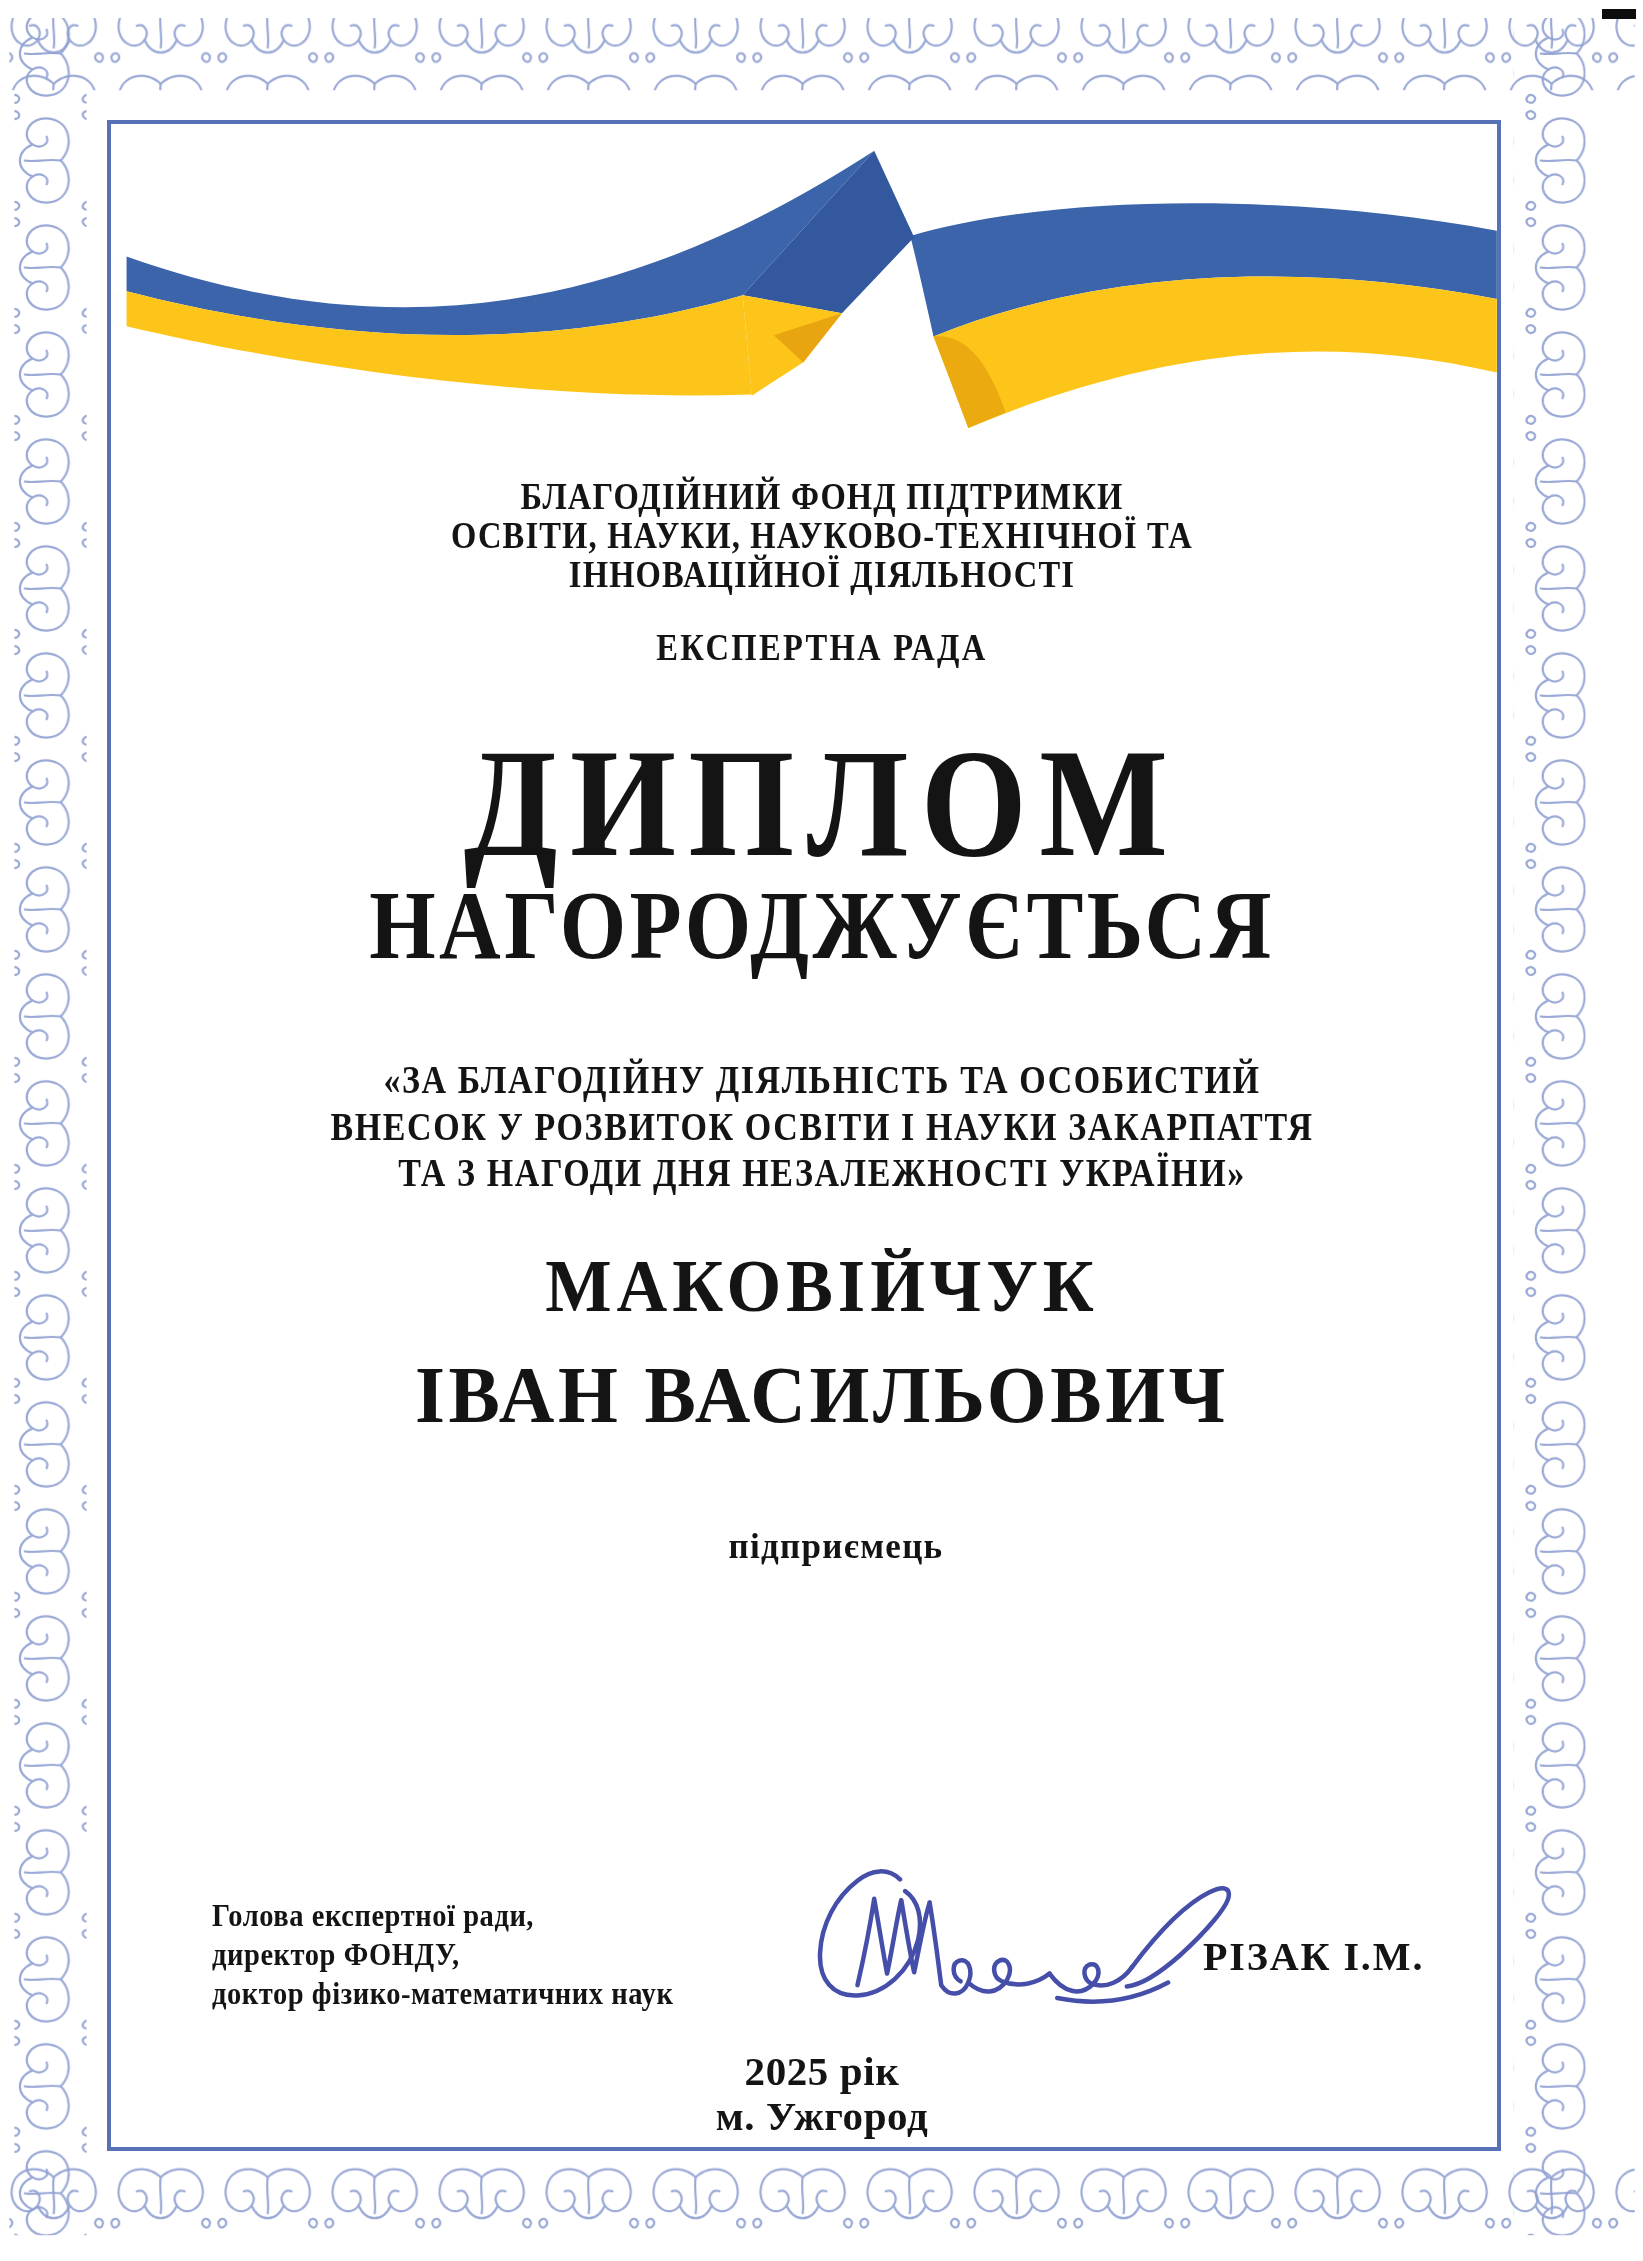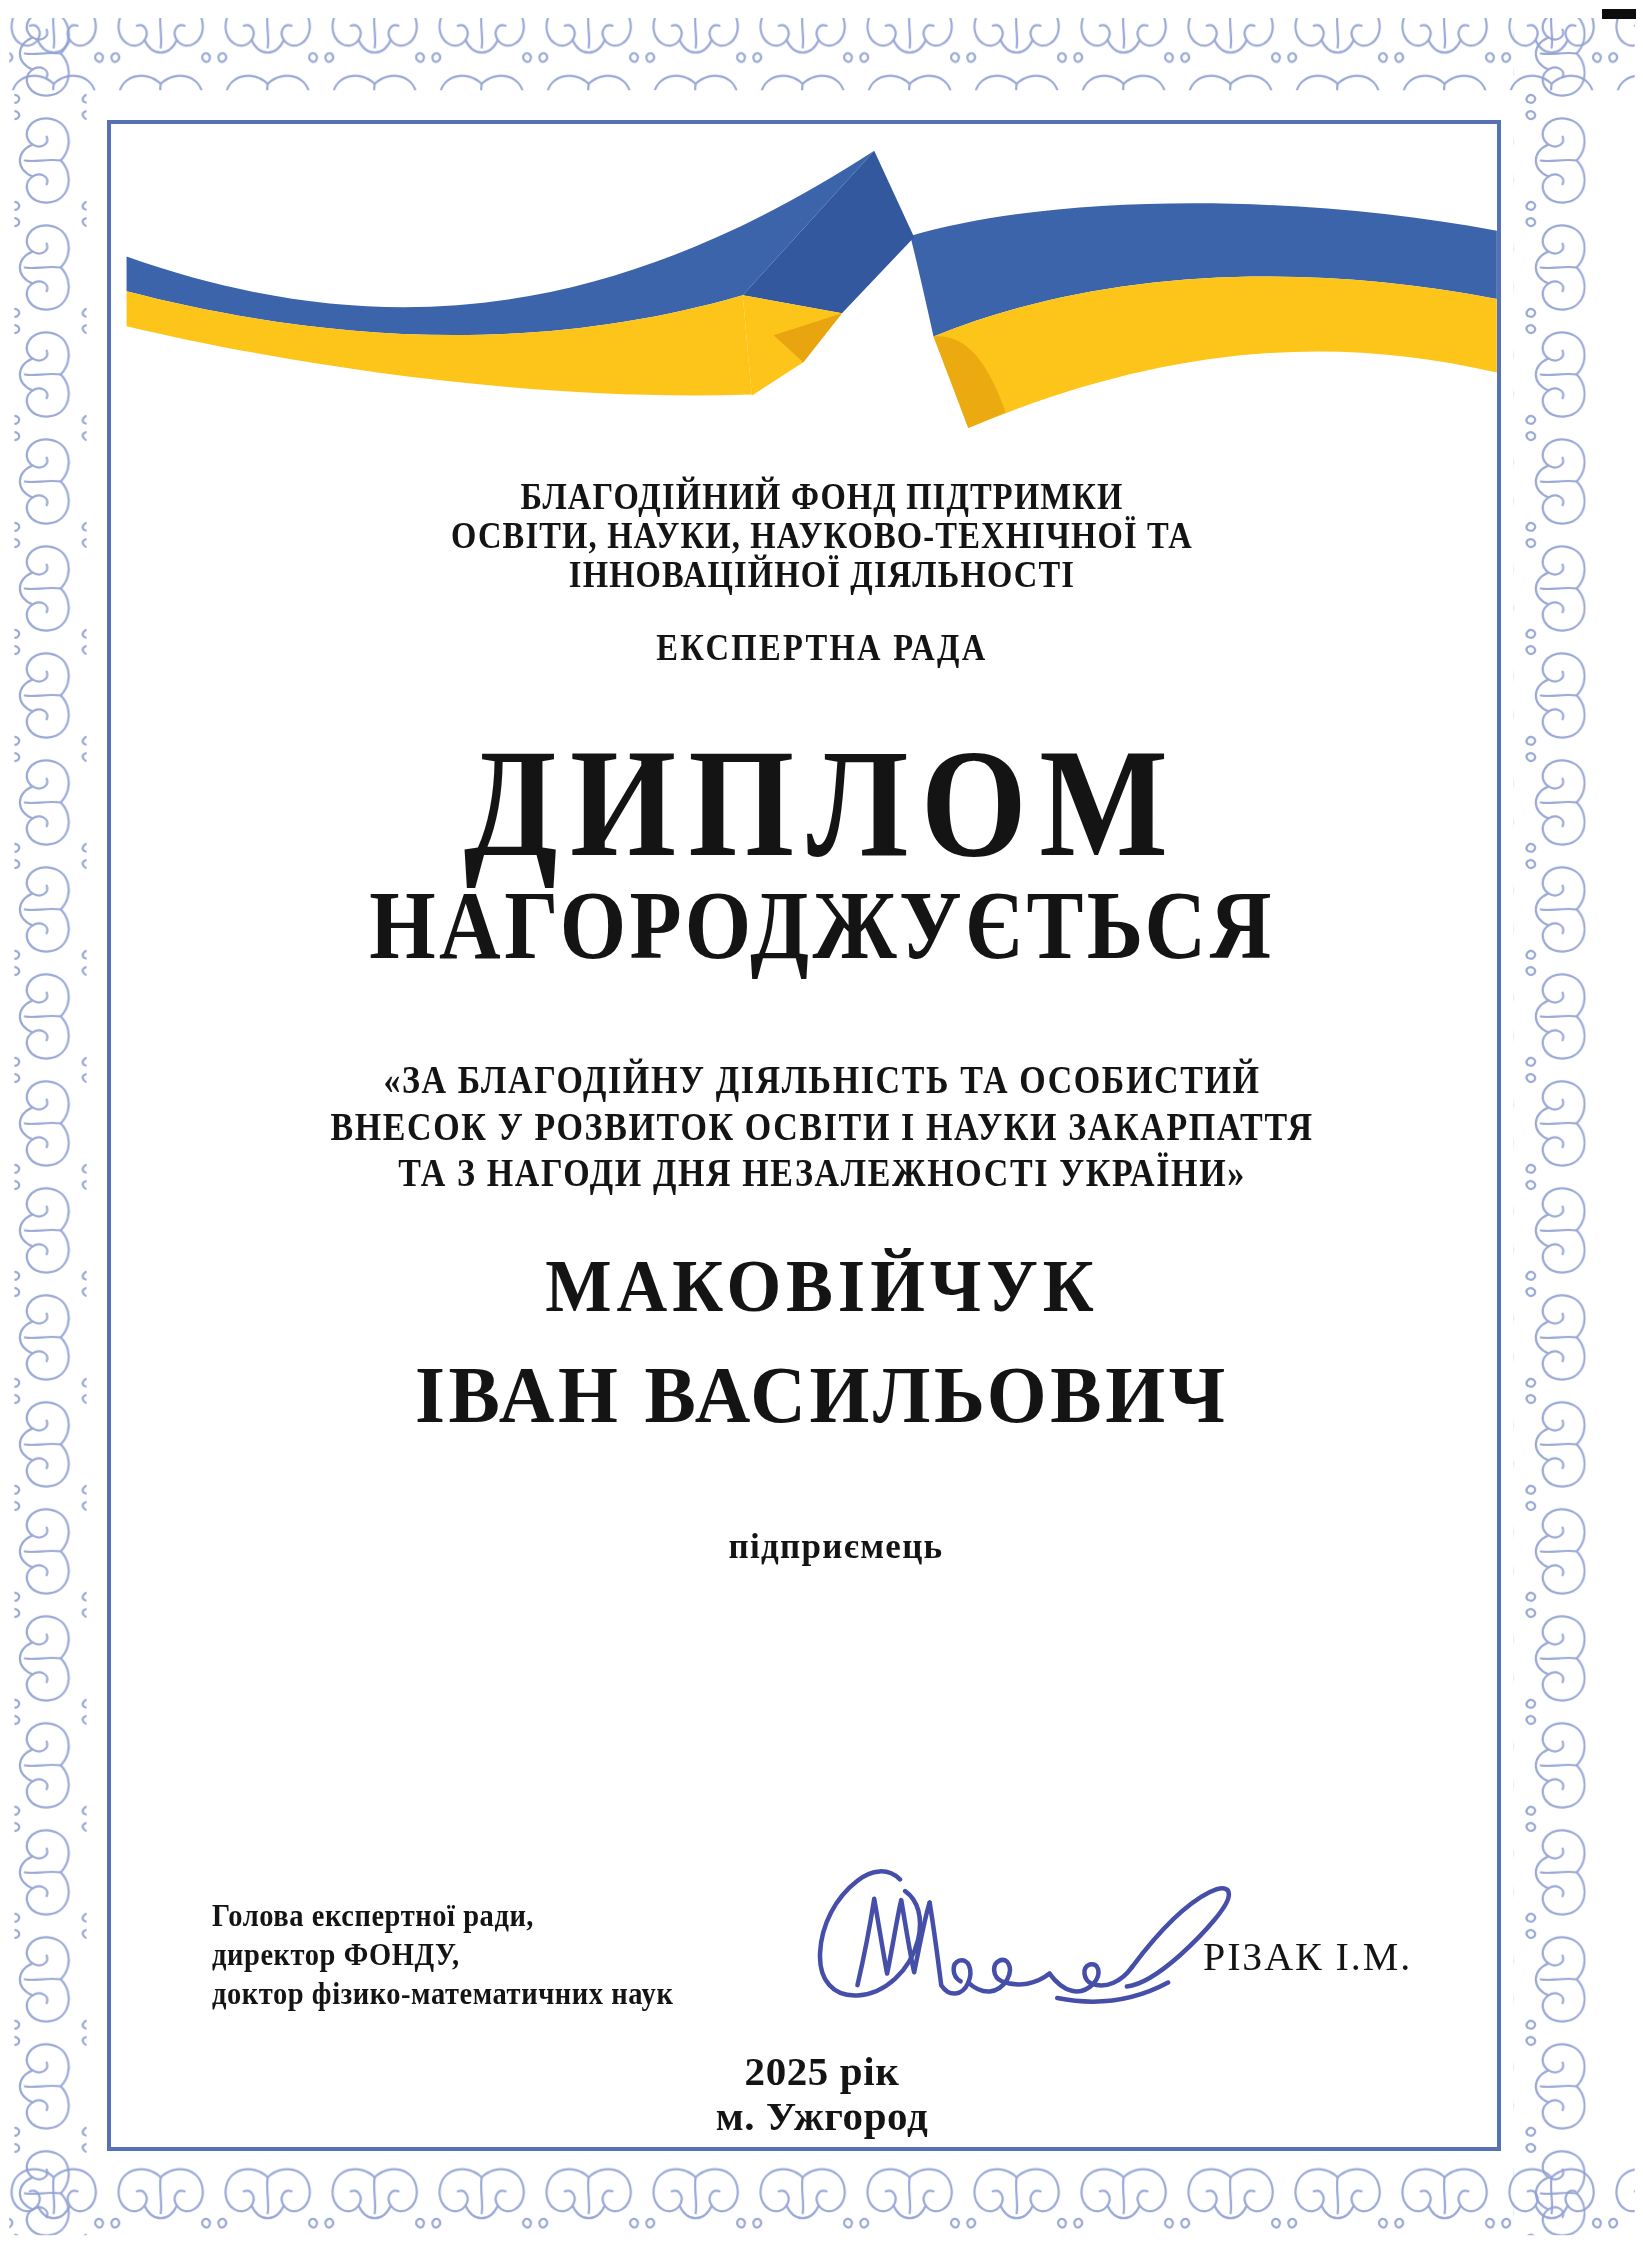--- a/index.html
+++ b/index.html
@@ -11,21 +11,21 @@
   .org{font-size:37px;line-height:37px;font-weight:700;letter-spacing:1.3px;}
   .council{font-size:37px;line-height:37px;font-weight:700;letter-spacing:2.6px;}
   .title{font-size:155px;line-height:155px;font-weight:700;letter-spacing:14px;}
   .subtitle{font-size:97px;line-height:97px;font-weight:700;letter-spacing:3.9px;}
   .cit{font-size:40px;line-height:40px;font-weight:700;letter-spacing:1.9px;}
   .surname{font-size:74px;line-height:74px;font-weight:700;letter-spacing:5.2px;}
   .fname{font-size:81px;line-height:81px;font-weight:700;letter-spacing:3.9px;}
   .role{font-size:35px;line-height:35px;font-weight:700;letter-spacing:1.3px;padding-left:14px;}
   .signer{position:absolute;left:212px;top:1896px;font-size:31px;line-height:39px;font-weight:700;
           letter-spacing:0.6px;transform:scaleX(0.92);transform-origin:0 50%;white-space:nowrap;color:#141414;}
-  .rizak{position:absolute;left:1203px;top:1937px;font-size:40px;line-height:40px;font-weight:400;
+  .rizak{position:absolute;left:1203px;top:1937px;font-size:40px;line-height:40px;font-weight:700;
          letter-spacing:1.9px;white-space:nowrap;color:#141414;}
   .yearcity{font-size:41px;line-height:41px;font-weight:700;letter-spacing:0.6px;}
   .inner-frame{position:absolute;left:107px;top:120px;width:1394px;height:2031px;
                border:4.5px solid #5671b4;box-sizing:border-box;}
   .scan-mark{position:absolute;left:1602px;top:9px;width:34px;height:9.7px;background:#0d0d0d;}
   svg.layer{position:absolute;left:0;top:0;pointer-events:none;}
 </style>
 </head>
 <body>
 

